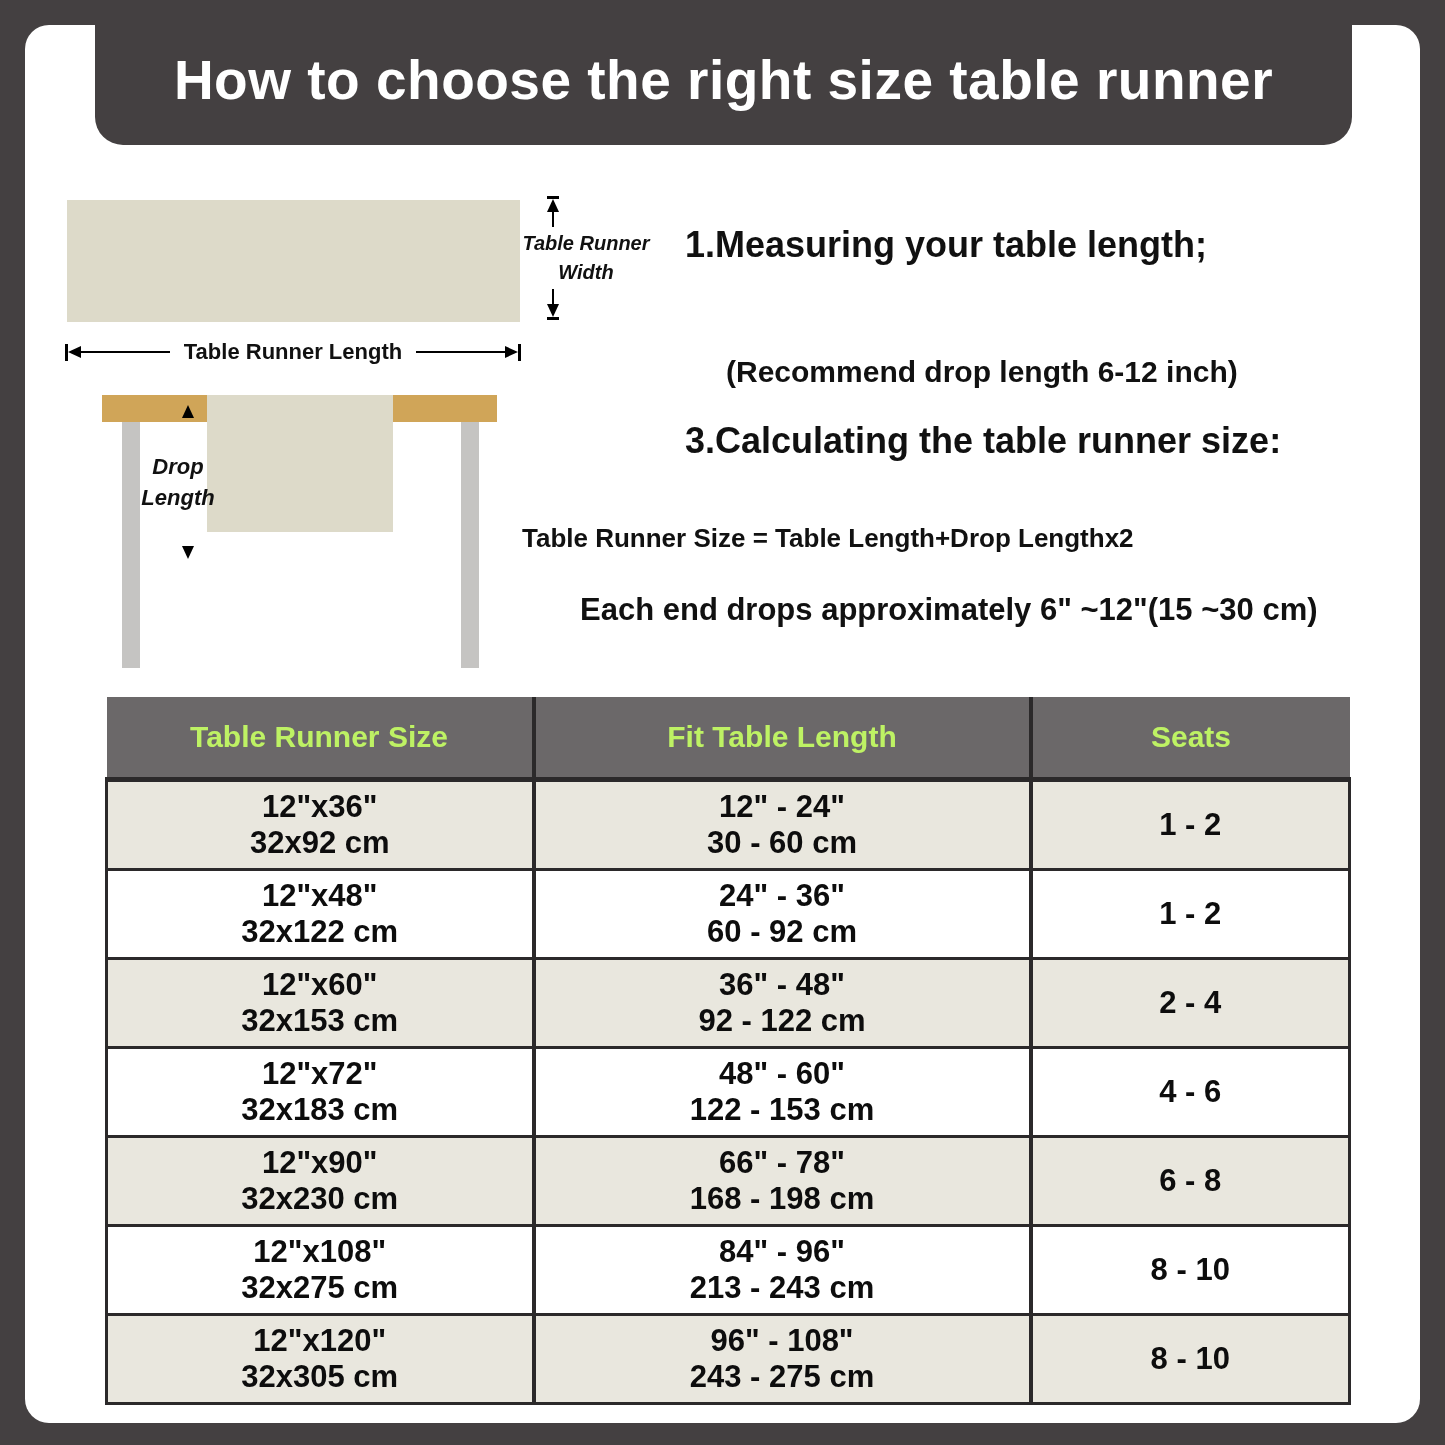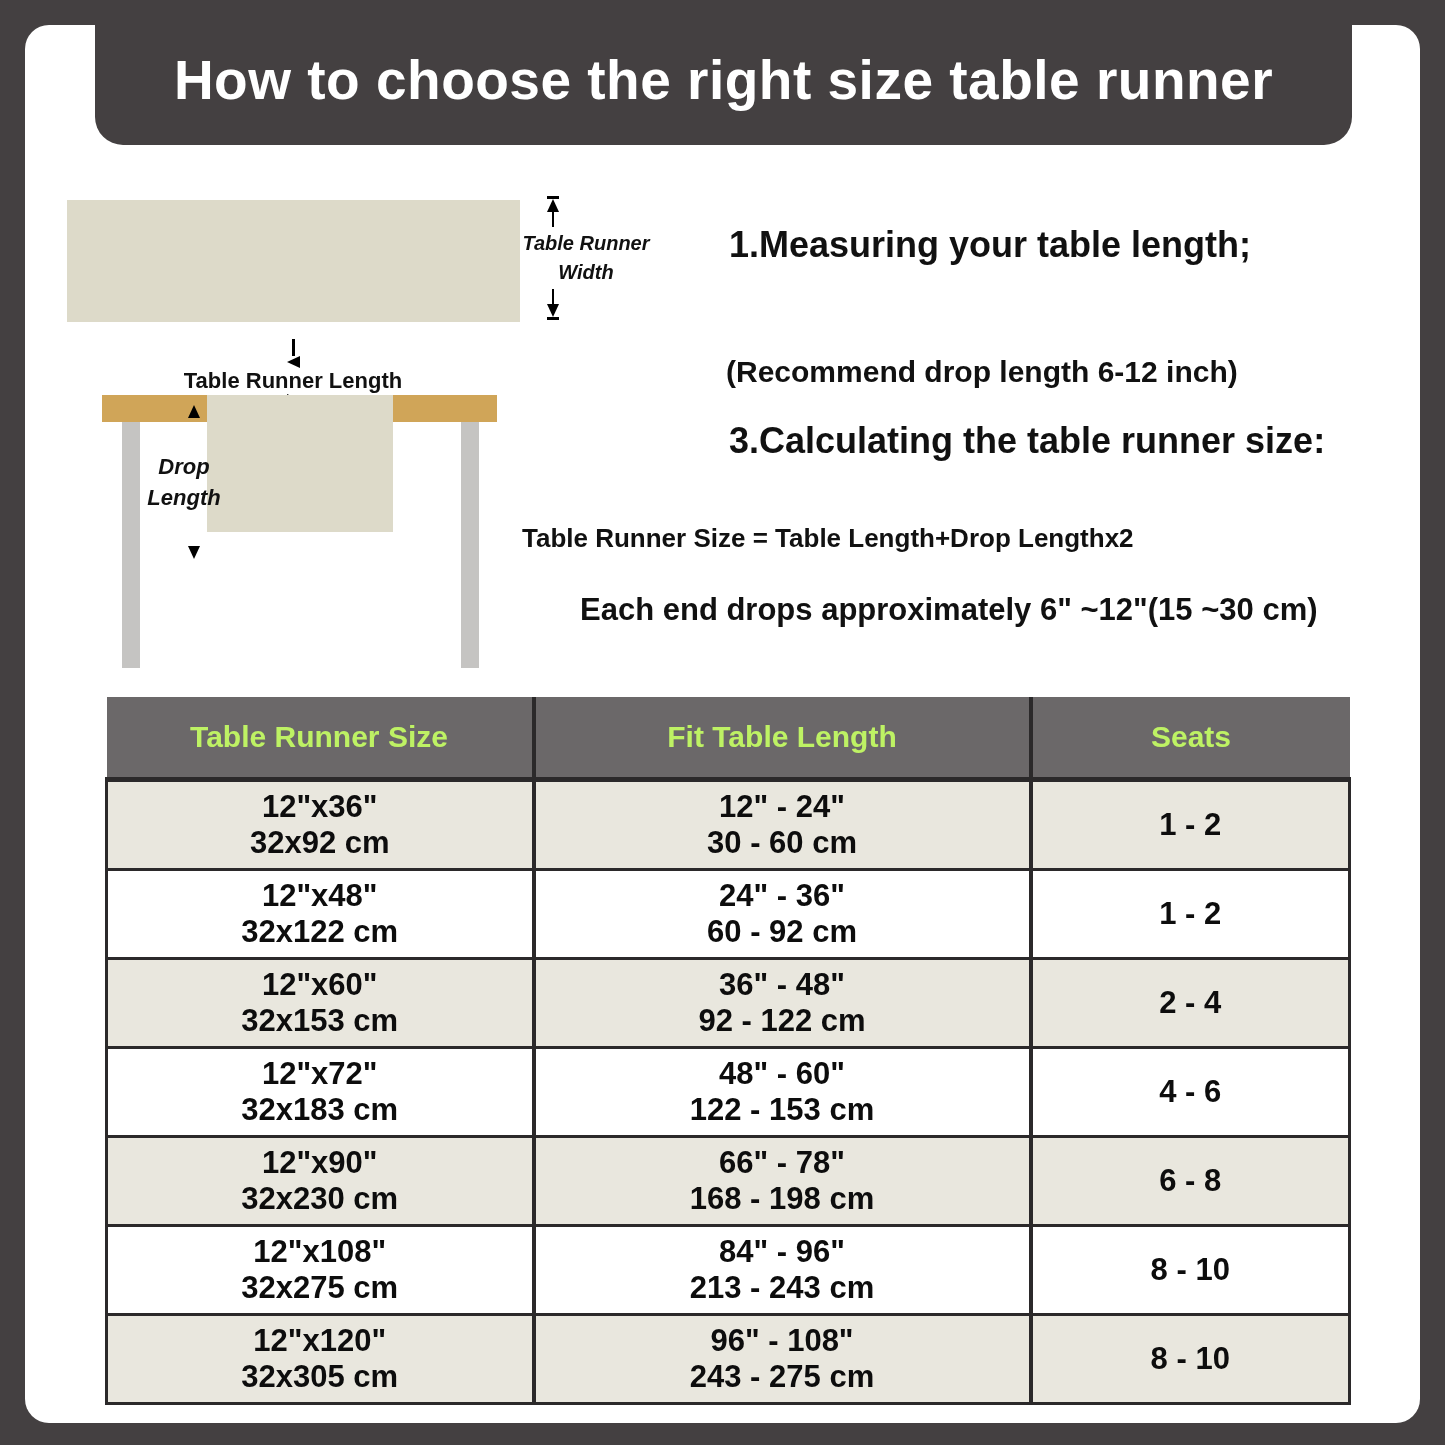--- a/index.html
+++ b/index.html
@@ -29,41 +29,41 @@
   .dim-v .tick{width:12px;height:3px;background:#000;}
   .dim-v .stem{width:2px;background:#000;}
   .arrow-up{width:0;height:0;border-left:6px solid transparent;border-right:6px solid transparent;border-bottom:13px solid #000;}
   .arrow-down{width:0;height:0;border-left:6px solid transparent;border-right:6px solid transparent;border-top:13px solid #000;}
 
   .width-dim{left:520px;top:196px;width:132px;height:134px;}
   .width-dim .tick,.width-dim .stem,.width-dim .arrow-up,.width-dim .arrow-down{transform:translateX(-33px);}
   .width-dim .stem{height:15px;}
   .width-dim .dim-label{font-size:20px;line-height:29px;text-align:center;margin:2px 0;}
 
-  .dim-h{position:absolute;display:flex;flex-direction:column;align-items:center;}
+  .dim-h{position:absolute;display:flex;flex-direction:row;align-items:center;}
   .dim-h .tick{width:3px;height:17px;background:#000;flex:0 0 auto;}
   .dim-h .hline{flex:1 1 auto;height:2px;background:#000;}
   .arrow-left{width:0;height:0;border-top:6px solid transparent;border-bottom:6px solid transparent;border-right:13px solid #000;flex:0 0 auto;}
   .arrow-right{width:0;height:0;border-top:6px solid transparent;border-bottom:6px solid transparent;border-left:13px solid #000;flex:0 0 auto;}
   .length-dim{left:65px;top:339px;width:456px;height:26px;}
   .length-dim .dim-label{font-size:22px;white-space:nowrap;padding:0 14px;}
 
   
   .tabletop{position:absolute;left:102px;top:395px;width:395px;height:27px;background:#d0a558;}
   .leg{position:absolute;top:422px;width:18px;height:246px;background:#c5c4c2;}
   .leg-left{left:122px;}
   .leg-right{left:461px;}
   .runner-drop{position:absolute;left:207px;top:395px;width:186px;height:137px;background:#dddac9;z-index:2;}
-  .drop-dim{left:142px;top:389px;width:84px;height:148px;z-index:3;gap:16px;}
+  .drop-dim{left:136px;top:389px;width:84px;height:148px;z-index:3;gap:16px;}
   .drop-dim .tick,.drop-dim .stem,.drop-dim .arrow-up,.drop-dim .arrow-down{transform:translateX(10px);}
   .drop-dim .stem{height:22px;}
   .drop-dim .dim-label{font-size:22px;line-height:31px;text-align:center;margin:1px 0;}
 
   
-  .step{position:absolute;font-size:36px;white-space:nowrap;margin-left:44px;}
+  .step{position:absolute;font-size:36px;white-space:nowrap;}
   .step1{left:685px;top:224px;}
   .step2{left:685px;top:305px;}
   .step2-note{position:absolute;left:726px;top:355px;font-size:30px;white-space:nowrap;}
   .step3{left:685px;top:420px;}
   .formula{position:absolute;left:522px;top:523px;font-size:26px;white-space:nowrap;}
   .formula-note{position:absolute;left:580px;top:592px;font-size:31px;white-space:nowrap;}
 
   
   table.size-table{
     position:absolute;left:105px;top:697px;width:1243px;

